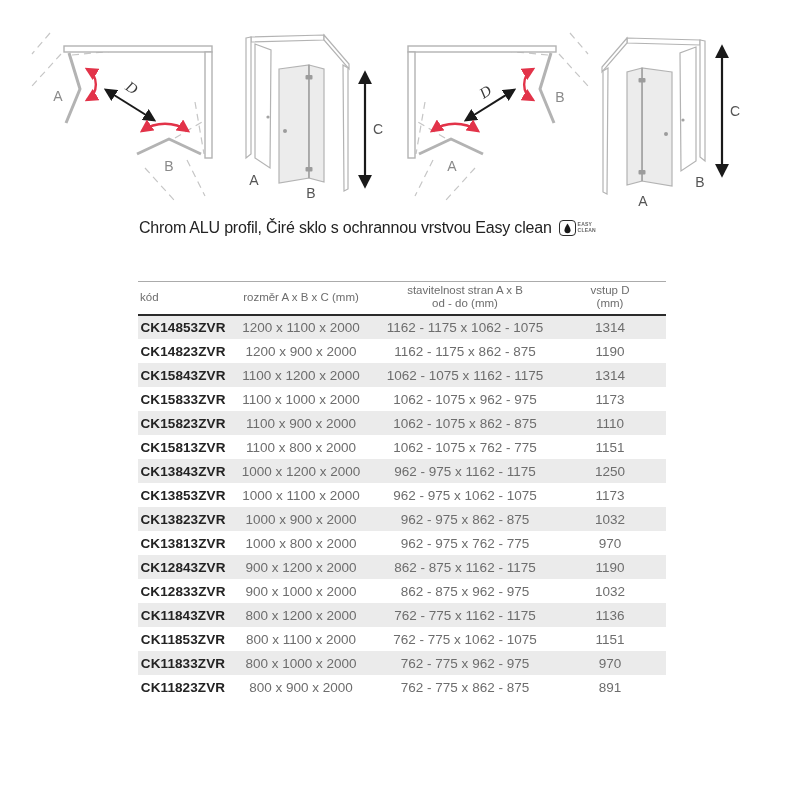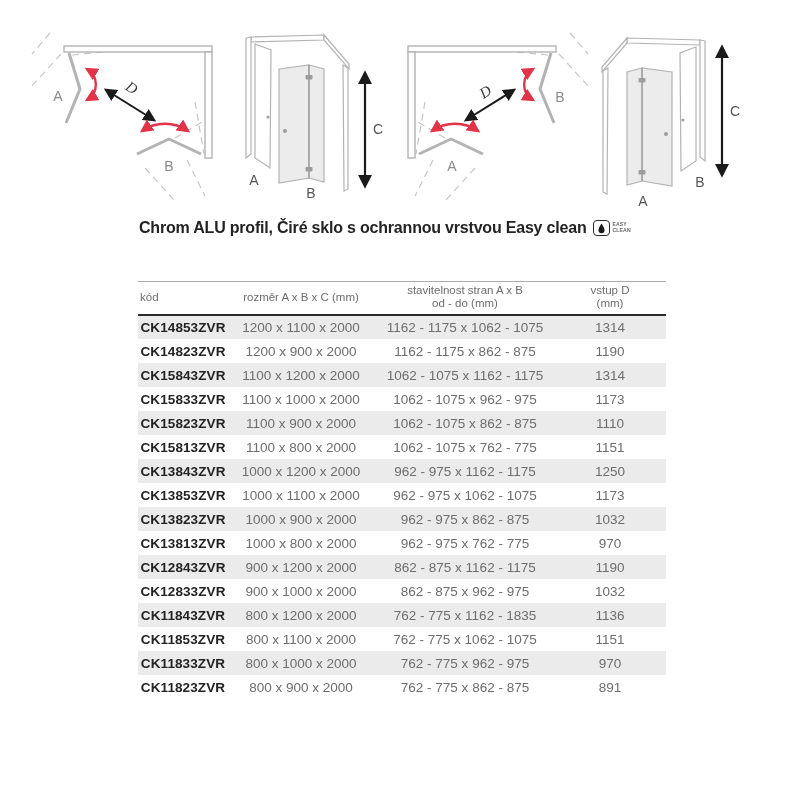--- a/index.html
+++ b/index.html
@@ -8,21 +8,21 @@
     position:relative; width:800px; height:800px; background:#fff;
     font-family:"Liberation Sans", sans-serif; overflow:hidden;
   }
   .diagram { position:absolute; }
   #dg1 { left:28px;  top:28px; }
   #dg2 { left:236px; top:25px; }
   #dg3 { left:392px; top:28px; }
   #dg4 { left:596px; top:25px; }
 
   .title-row { position:absolute; left:139px; top:219px; display:flex; align-items:center; gap:7px; }
-  .title { font-size:16px; font-weight:bold; color:var(--text-dark,#232323); letter-spacing:-0.2px; }
+  .title { font-size:16px; font-weight:normal; color:var(--text-dark,#232323); letter-spacing:-0.2px; }
   .badge { display:flex; align-items:center; gap:2px; }
   .badge-box {
     width:17px; height:16px; border:1.5px solid #2b2b2b; border-radius:4px;
     display:flex; align-items:center; justify-content:center; background:#fff;
   }
   .badge-text { display:flex; flex-direction:column; font-size:5px; line-height:1.15;
     color:#666; font-weight:bold; letter-spacing:0.2px; }
 
   .spec-table-wrap { position:absolute; left:138px; top:249px; width:528px;margin-top:32px; }
   table { width:100%; border-collapse:collapse; table-layout:fixed; }
@@ -257,21 +257,21 @@
             <td class="c-kod">CK12833ZVR</td>
             <td>900 x 1000 x 2000</td>
             <td>862 - 875 x 962 - 975</td>
             <td>1032</td>
           </tr>
 
 
           <tr>
             <td class="c-kod">CK11843ZVR</td>
             <td>800 x 1200 x 2000</td>
-            <td>762 - 775 x 1162 - 1835</td>
+            <td>762 - 775 x 1162 - 1175</td>
             <td>1136</td>
           </tr>
 
           <tr>
             <td class="c-kod">CK11853ZVR</td>
             <td>800 x 1100 x 2000</td>
             <td>762 - 775 x 1062 - 1075</td>
             <td>1151</td>
           </tr>
 

